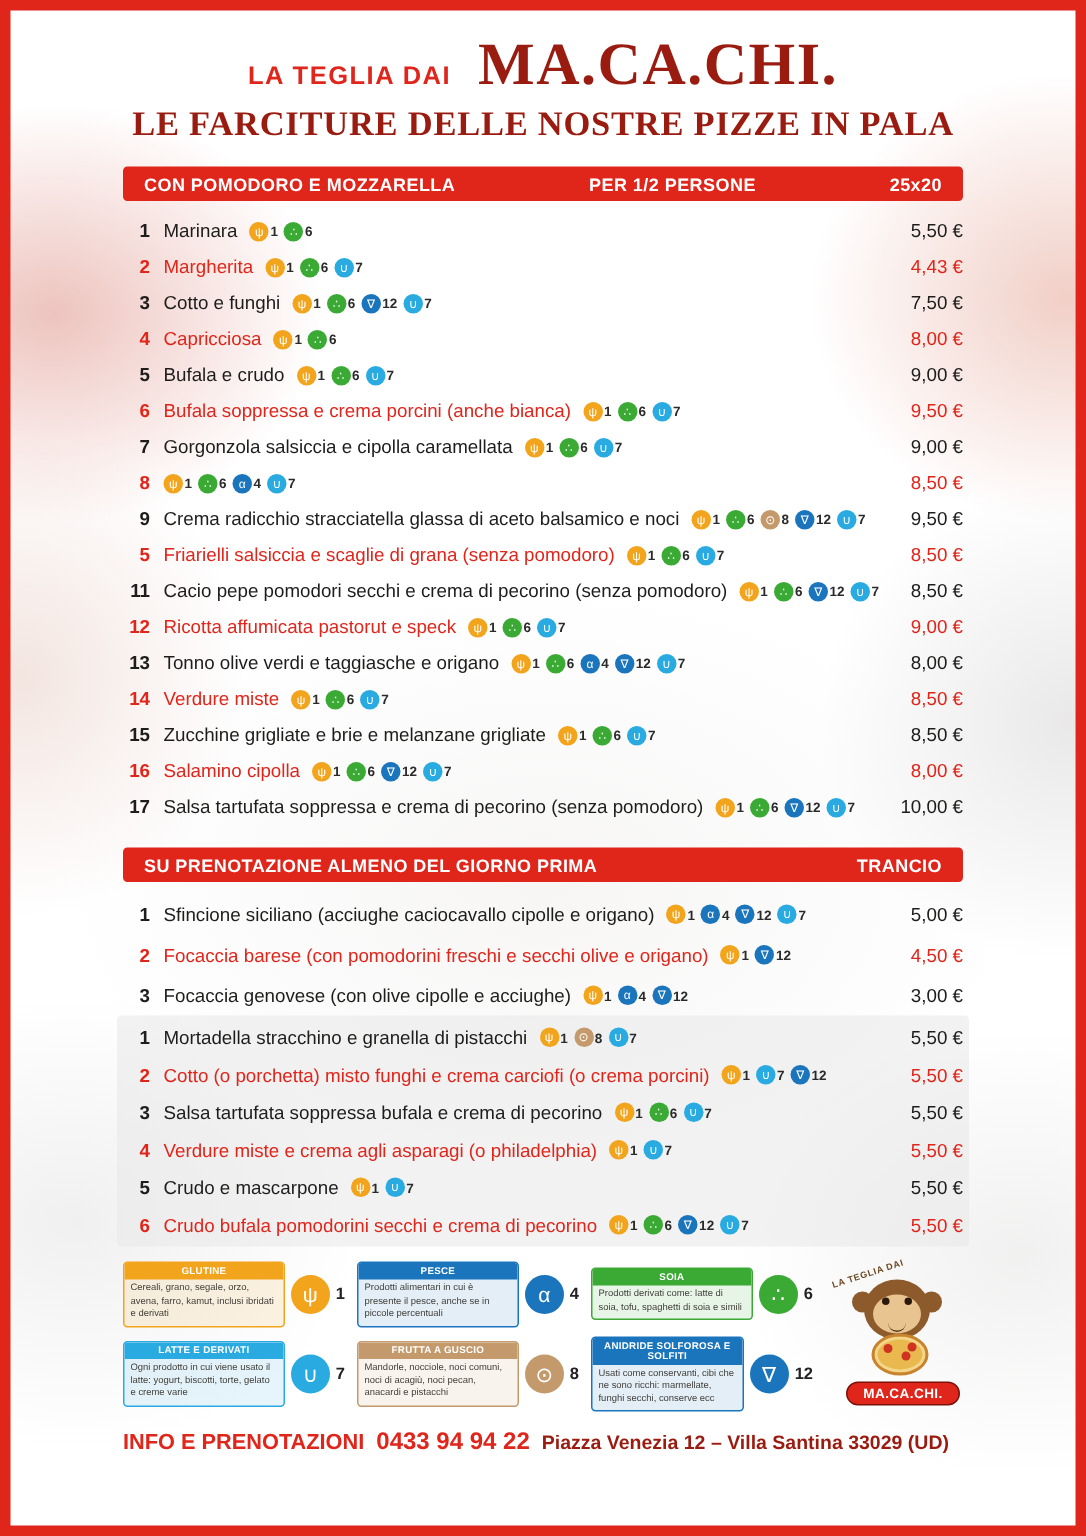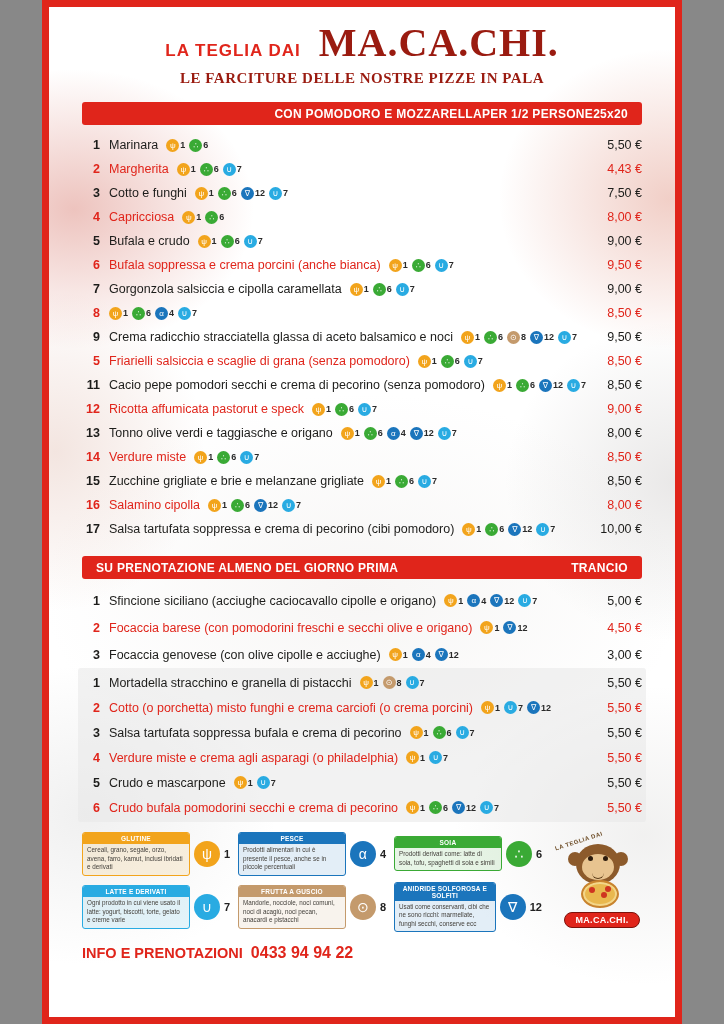--- a/index.html
+++ b/index.html
@@ -1,48 +1,48 @@
 <!DOCTYPE html>
 <html style="--accent-red: #e0251b; --brand-maroon: #9a1b10; --text-dark: #1d1d1b;"><head>
 <meta charset="utf-8">
 <style>
   html,body{margin:0;padding:0;background:#888;}
   .page{
     position:relative;
-    width:640px;height:1024px;box-sizing:border-box;margin:0 auto;
+    width:724px;height:1024px;box-sizing:border-box;margin:0 auto;
     border:7px solid var(--accent-red,#e0251b);
     font-family:"Liberation Sans",sans-serif;
     color:var(--text-dark,#1d1d1b);
     overflow:hidden;
     background:
       radial-gradient(180px 140px at 4% 20%, rgba(201,74,58,.33), transparent),
       radial-gradient(170px 150px at 99% 19%, rgba(209,96,70,.30), transparent),
       radial-gradient(150px 160px at 1% 44%, rgba(195,125,100,.20), transparent),
       radial-gradient(170px 160px at 100% 47%, rgba(165,160,158,.24), transparent),
       radial-gradient(320px 200px at 50% 58%, rgba(205,198,192,.16), transparent),
       radial-gradient(190px 150px at 6% 80%, rgba(180,180,180,.20), transparent),
       radial-gradient(190px 150px at 95% 82%, rgba(185,183,180,.20), transparent),
       #ffffff;
   }
   .content{width:560px;margin:0 auto;}
   
   .header{padding-top:16px;text-align:center;}
   .title-line{display:flex;justify-content:center;align-items:baseline;gap:18px;}
   .pretitle{color:var(--accent-red,#e0251b);font-size:17px;font-weight:bold;letter-spacing:1px;}
   .brand{color:var(--brand-maroon,#9a1b10);font-family:"Liberation Serif",serif;font-size:40px;font-weight:bold;letter-spacing:1px;line-height:1;}
-  .subtitle{color:var(--brand-maroon,#9a1b10);font-family:"Liberation Serif",serif;font-size:15px;font-weight:bold;margin-top:7px;letter-spacing:.5px;}
+  .subtitle{color:var(--brand-maroon,#9a1b10);font-family:"Liberation Serif",serif;font-size:23px;font-weight:bold;margin-top:7px;letter-spacing:.5px;}
   
   .bar{
     display:flex;justify-content:space-between;align-items:center;
     background:var(--accent-red,#e0251b);color:#fff;
     font-size:12px;font-weight:bold;letter-spacing:.3px;
     height:23px;padding:0 14px;border-radius:3px;
     margin:15px 0 8px;
   }
-  .bar.first{justify-content:flex-end;}
+  .bar.first{}
   
   .menu-row{display:flex;align-items:center;height:24px;font-size:12.5px;white-space:nowrap;}
   .items.roomy .menu-row{height:27px;}
   .items.mid .menu-row{height:25px;}
   .row-num{width:18px;text-align:right;font-weight:bold;flex:none;margin-right:9px;}
   .row-name{margin-right:8px;}
   .badges{display:inline-flex;align-items:center;}
   .badge{display:inline-flex;align-items:center;margin-right:4px;}
   .badge .dot{width:13px;height:13px;border-radius:50%;color:#fff;font-size:8px;line-height:13px;text-align:center;display:inline-block;flex:none;}
   .badge .bnum{font-size:9px;font-weight:bold;color:#2a2a2a;margin-left:1px;}
@@ -419,21 +419,21 @@
             </span>
             <span class="badge">
               <span class="dot" style="background:#29abe2">∪</span>
               <span class="bnum">7</span>
             </span>
           </span>
     <span class="price">8,00 €</span>
   </div>
         <div class="menu-row">
     <span class="row-num">17</span>
-    <span class="row-name">Salsa tartufata soppressa e crema di pecorino (cibi pomodoro)</span>
+    <span class="row-name">Salsa tartufata soppressa e crema di pecorino (senza pomodoro)</span>
     <span class="badges">
             <span class="badge">
               <span class="dot" style="background:#f2a41c">ψ</span>
               <span class="bnum">1</span>
             </span>
             <span class="badge">
               <span class="dot" style="background:#3aaa35">∴</span>
               <span class="bnum">6</span>
             </span>
             <span class="badge">
@@ -685,16 +685,17 @@
           <span class="pep p2"></span>
           <span class="pep p3"></span>
         </div>
         <div class="m-banner">MA.CA.CHI.</div>
       </div>
     </div>
 
     <div class="footer">
       <span class="footer-label">INFO E PRENOTAZIONI</span>
       <span class="footer-phone">0433 94 94 22</span>
+      <span class="footer-address">Piazza Venezia 12 – Villa Santina 33029 (UD)</span>
     </div>
 
   </div>
 </div>
 
 </body></html>

